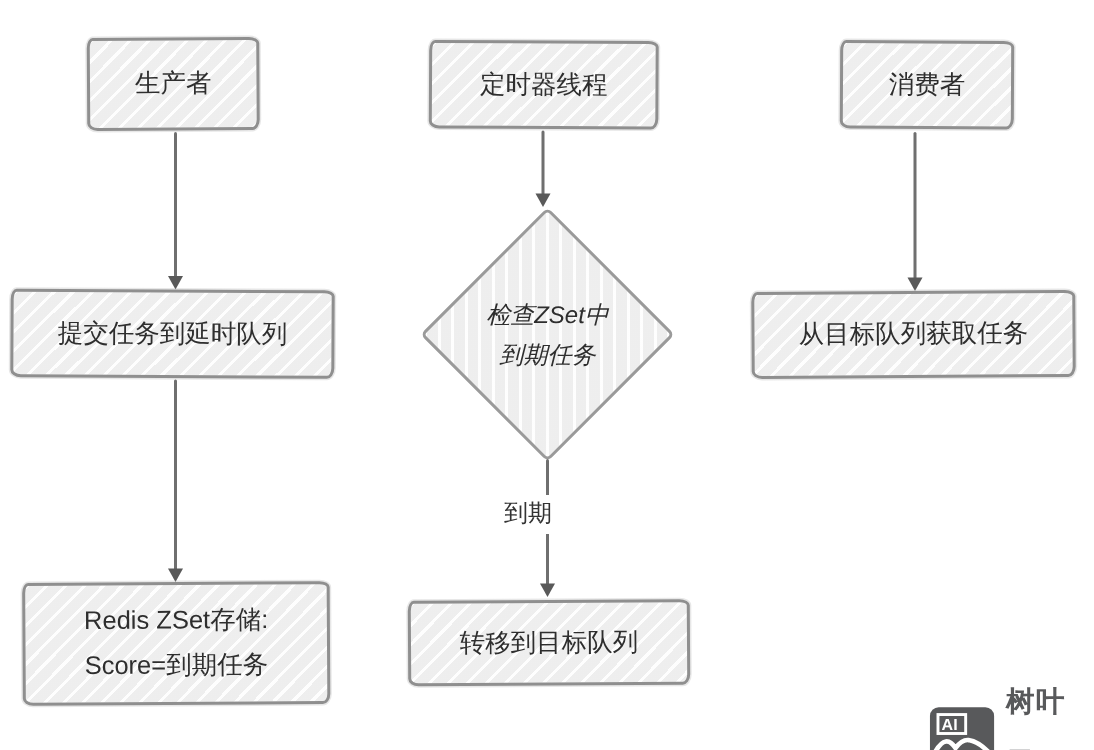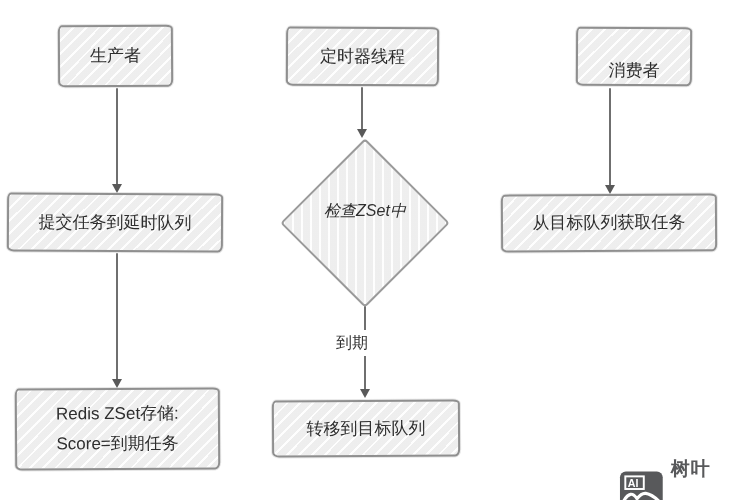--- a/index.html
+++ b/index.html
@@ -20,21 +20,21 @@
     text-align:center;font-size:17px;line-height:26px;
     box-shadow:0 0 0 1px rgba(160,160,160,0.25);
   }
   .tilt-a{transform:rotate(-0.35deg);}
   .tilt-b{transform:rotate(0.3deg);}
   .box-producer {left:58px; top:25px; width:115px;height:62px;}
   .box-submit   {left:7px;  top:193px;width:216px;height:59px;}
   .box-redis    {left:15px; top:388px;width:205px;height:82px;line-height:30px;}
   .box-timer    {left:286px;top:27px; width:153px;height:59px;}
   .box-transfer {left:272px;top:400px;width:188px;height:57px;}
-  .box-consumer {left:576px;top:27px; width:116px;height:59px;align-items:flex-end;}
+  .box-consumer {left:560px;top:27px; width:116px;height:59px;}
   .box-fetch    {left:501px;top:194px;width:216px;height:58px;}
 
   
   .diamond{
     position:absolute;left:305px;top:163px;width:120px;height:120px;
     box-sizing:border-box;border:2px solid #9a9a9a;border-radius:4px;
     background-color:#f2f2f2;
     background-image:repeating-linear-gradient(45deg,
       rgba(255,255,255,0.9) 0px, rgba(255,255,255,0.9) 2px,
       rgba(0,0,0,0.015) 2px, rgba(0,0,0,0.015) 9px);
@@ -94,20 +94,21 @@
   <div class="node box-timer tilt-b">
     <span>定时器线程</span>
   </div>
 
   <div class="aline a3l"></div>
   <div class="ahead a3h"></div>
 
   <div class="diamond"></div>
   <div class="diamond-label">
     <div>检查ZSet中</div>
+    <div>到期任务</div>
   </div>
 
   <div class="aline a4l"></div>
   <div class="edge-label">到期</div>
   <div class="ahead a4h"></div>
 
   <div class="node box-transfer tilt-a">
     <span>转移到目标队列</span>
   </div>
 

